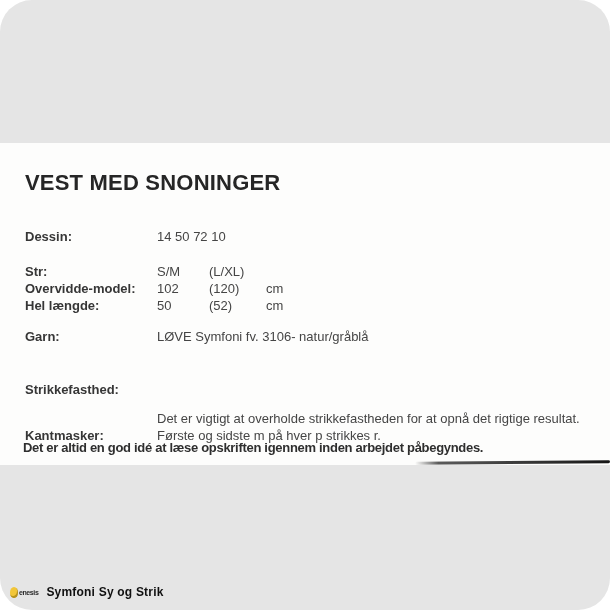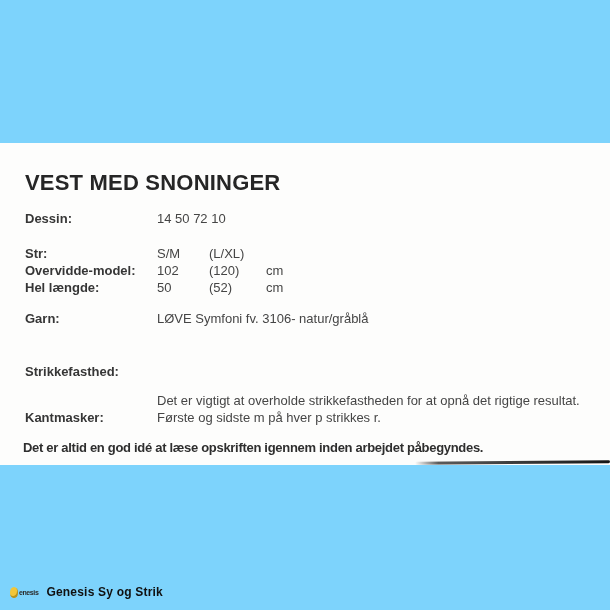--- a/index.html
+++ b/index.html
@@ -4,34 +4,35 @@
 <style>
   html, body { margin:0; padding:0; }
   body {
     width:610px; height:610px;
     background:#ffffff;
     font-family:"Liberation Sans","DejaVu Sans",sans-serif;
     position:relative; overflow:hidden;
   }
   .page {
     position:absolute; inset:0;
-    background:#7dd3fc;
+    background:#e5e5e5;
+    border-radius:32px;
   }
   .scan-area {
     position:absolute; left:0; right:0; top:143px; height:322px;
     background:#fdfdfc;
   }
   .title {
     position:absolute; left:25px; top:170px;
     font-size:22px; font-weight:bold; color:#262626;
     letter-spacing:0.2px; margin:0; white-space:nowrap;
   }
   .row {
     position:absolute; left:25px; right:8px; height:16px;
-    font-size:13px; color:#454545; white-space:nowrap;
+    font-size:13px; color:#454545; white-space:nowrap;margin-top:18px;
   }
   .row .label { font-weight:bold; color:#363636; }
   .row .c1 { position:absolute; left:132px; top:0; }
   .row .c2 { position:absolute; left:184px; top:0; }
   .row .c3 { position:absolute; left:241px; top:0; }
   .note {
     position:absolute; left:23px; top:440px;
     font-size:13px; font-weight:bold; color:#2e2e2e;
     letter-spacing:-0.3px; white-space:nowrap;
   }
@@ -117,16 +118,16 @@
 
   <div class="note">Det er altid en god idé at læse opskriften igennem inden arbejdet påbegyndes.</div>
 
   <div class="edge-line"></div>
 
   <div class="footer">
     <span class="logo">
       <span class="logo-bulb"></span>
       <span class="logo-text">enesis</span>
     </span>
-    <span class="brand">Genesis Sy og Strik</span>
+    <span class="brand">Symfoni Sy og Strik</span>
   </div>
 
 </div>
 
 </body></html>

